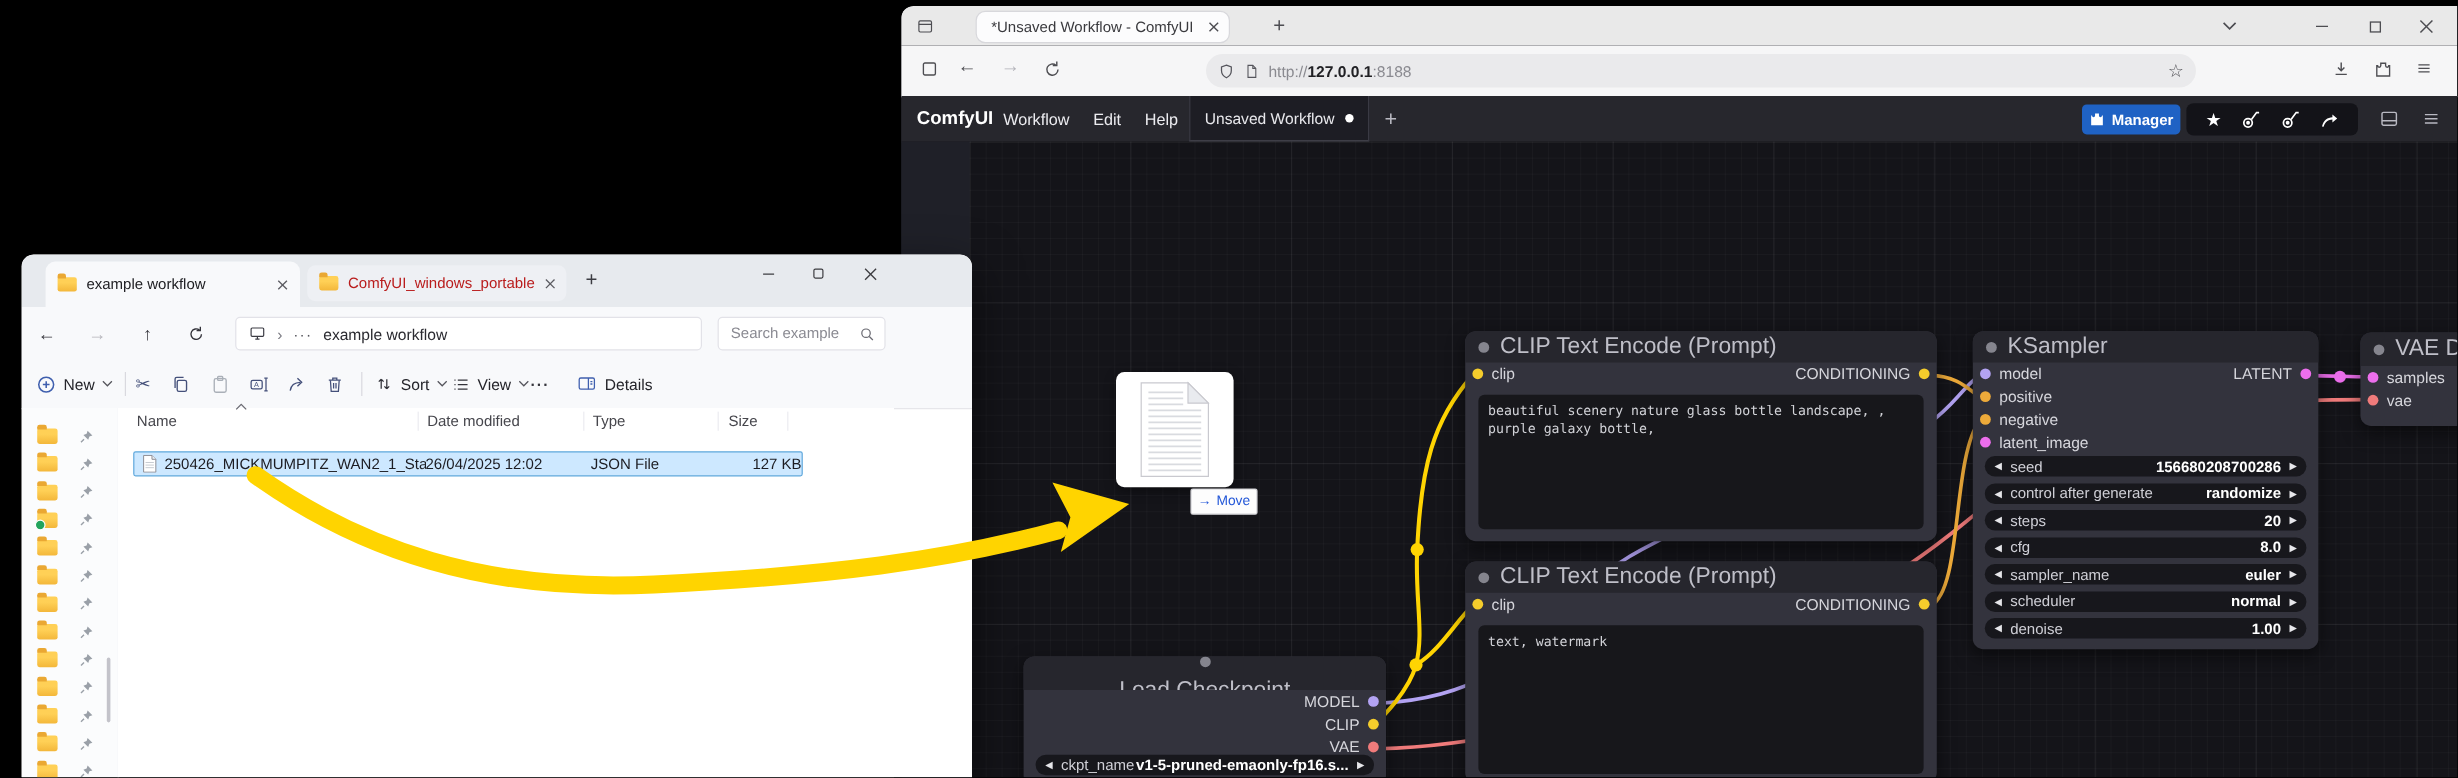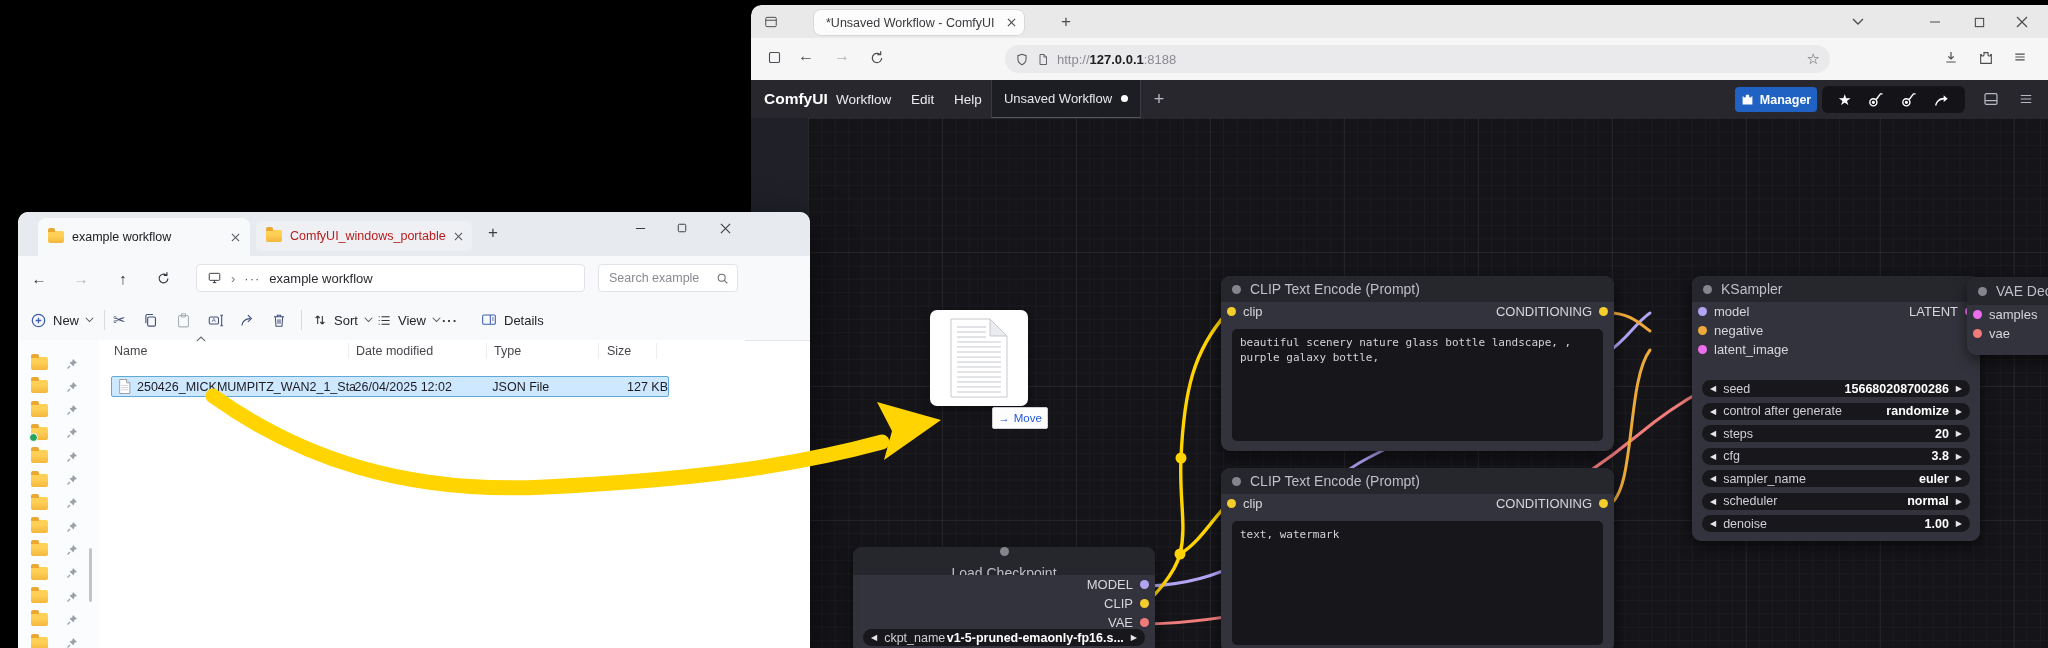--- a/index.html
+++ b/index.html
@@ -52,21 +52,21 @@
   .wires{position:absolute;left:0;top:0;}
   .wires path{fill:none;stroke-linecap:round;}
   .w-yellow{stroke:var(--wire_yellow);stroke-width:3.4px;}
   .w-orange{stroke:var(--conditioning);stroke-width:3px;}
   .w-purple{stroke:var(--model);stroke-width:3px;}
   .w-salmon{stroke:var(--vae);stroke-width:3px;}
   .w-pink{stroke:var(--latent);stroke-width:3px;}
 
   .node{position:absolute;background:#33333d;border-radius:9px;box-shadow:0 5px 14px rgba(0,0,0,.5);color:#d6d6dc;}
   .n-header{height:26px;display:flex;align-items:center;gap:9px;padding:0 11px;background:#26262d;
-            border-radius:9px 9px 0 0;color:#bfbfc8;font-size:14px;white-space:nowrap;overflow:hidden;}
+            border-radius:9px 9px 0 0;color:#bfbfc8;font-size:19px;white-space:nowrap;overflow:hidden;}
   .hdot{width:9px;height:9px;border-radius:50%;background:#85858e;flex:none;}
   .slot-row{display:flex;align-items:center;height:19px;padding:0 6px;gap:7px;font-size:13px;color:#d6d6dc;}
   .slot-row .grow{flex:1;}
   .port{width:9px;height:9px;border-radius:50%;flex:none;}
   .p-clip{background:var(--clip);} .p-cond{background:var(--conditioning);} .p-model{background:var(--model);}
   .p-latent{background:var(--latent);} .p-vae{background:var(--vae);}
   .prompt{position:absolute;left:11px;right:11px;background:#17171b;border-radius:5px;padding:6px 8px;box-sizing:border-box;
           font-family:"DejaVu Sans Mono",monospace;font-size:11px;color:#d2d3d8;line-height:1.4;overflow:hidden;}
   .widgets{position:absolute;left:10px;right:10px;display:flex;flex-direction:column;gap:5.5px;}
   .widget{height:17px;background:#17171c;border-radius:9px;display:flex;align-items:center;padding:0 8px;font-size:12.5px;}
@@ -337,34 +337,38 @@
         <div class="slot-row">
           <span class="port p-clip"></span>
           <span>clip</span>
           <span class="grow"></span>
           <span>CONDITIONING</span>
           <span class="port p-clip"></span>
         </div>
         <div class="prompt" style="top:53px;height:124px;">text, watermark</div>
       </div>
 
-      <div class="node" style="left:836px;top:158px;width:288px;height:265px;margin-left:48px;">
+      <div class="node" style="left:836px;top:158px;width:288px;height:265px;">
         <div class="n-header">
           <span class="hdot"></span>
           <span>KSampler</span>
         </div>
         <div class="slot-row">
           <span class="port p-model"></span>
           <span>model</span>
           <span class="grow"></span>
           <span>LATENT</span>
           <span class="port p-latent"></span>
         </div>
         <div class="slot-row">
           <span class="port p-cond"></span>
+          <span>positive</span>
+        </div>
+        <div class="slot-row">
+          <span class="port p-cond"></span>
           <span>negative</span>
         </div>
         <div class="slot-row">
           <span class="port p-latent"></span>
           <span>latent_image</span>
         </div>
         <div class="widgets" style="top:104px;">
 
             <div class="widget">
               <span class="warr">◀</span>
@@ -383,21 +387,21 @@
             <div class="widget">
               <span class="warr">◀</span>
               <span class="wlabel">steps</span>
               <span class="wvalue">20</span>
               <span class="warr">▶</span>
             </div>
 
             <div class="widget">
               <span class="warr">◀</span>
               <span class="wlabel">cfg</span>
-              <span class="wvalue">3.8</span>
+              <span class="wvalue">8.0</span>
               <span class="warr">▶</span>
             </div>
 
             <div class="widget">
               <span class="warr">◀</span>
               <span class="wlabel">sampler_name</span>
               <span class="wvalue">euler</span>
               <span class="warr">▶</span>
             </div>
 

